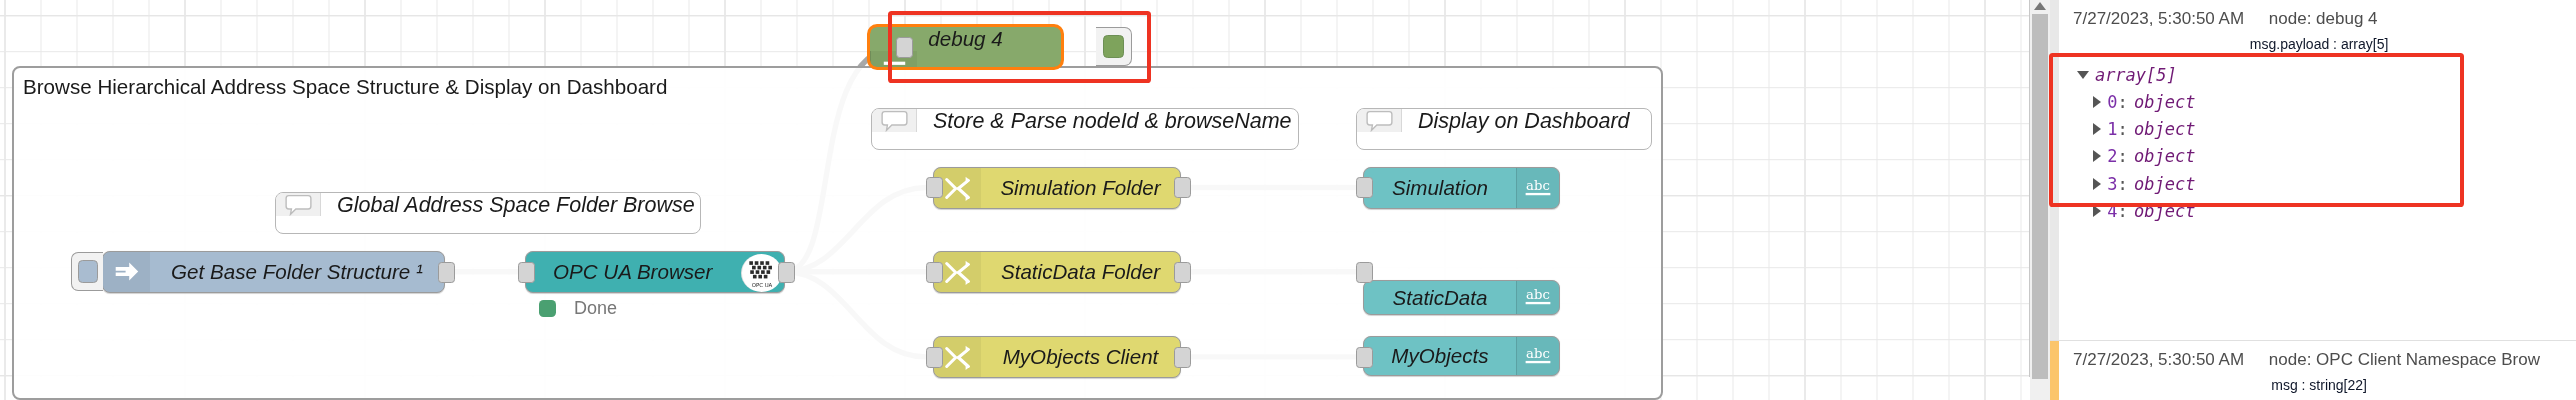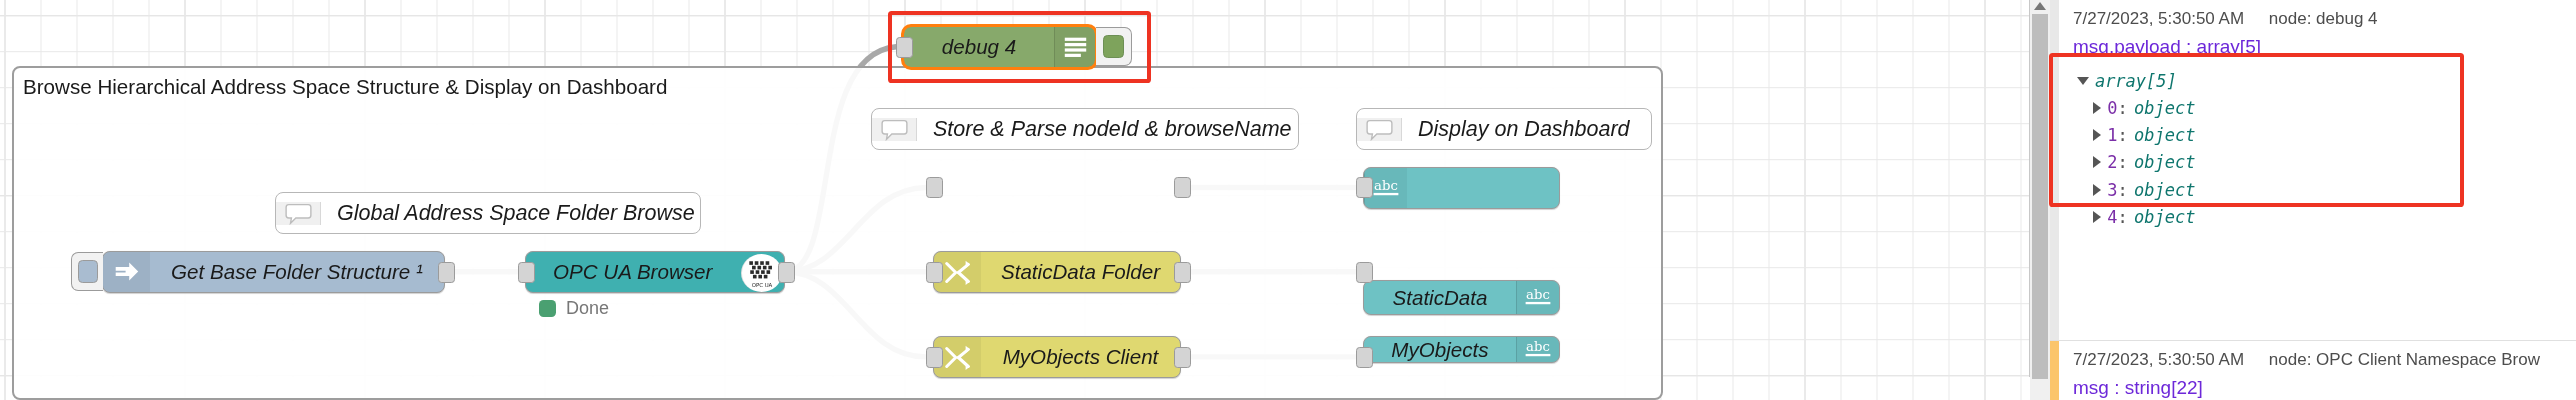--- a/index.html
+++ b/index.html
@@ -52,21 +52,21 @@
   }
 
   
   .port {
     position:absolute; width:17px; height:20.6px; border-radius:3.6px;
     background:#d4d4d4; border:1.8px solid #9b9b9b; z-index:6;
   }
 
   
   .node-status {
-    position:absolute; display:flex; align-items:center; gap:10px;
+    position:absolute; display:flex; align-items:center; gap:18px;
     font-size:18px; color:#777;
   }
   .status-dot { width:17px; height:17px; border-radius:4.5px; background:#4aa071; }
 
   
   .inject-btn {
     position:absolute; width:32px; height:39px;
     border:1.8px solid #9b9b9b; border-right:none; border-radius:7.2px 0 0 7.2px;
     background:#f2f2f2; display:flex; align-items:center; justify-content:center; z-index:4;
   }
@@ -80,21 +80,21 @@
     border:1.8px solid #9b9b9b; border-left:none; border-radius:0 7.2px 7.2px 0;
     background:#f2f2f2; display:flex; align-items:center; justify-content:center; z-index:4;
   }
   .debug-btn i {
     display:block; width:21.5px; height:23px; border:1.8px solid #6d8f55; border-radius:4.5px;
     background:#7ea35c;
   }
 
   
   .comment-node {
-    position:absolute; display:flex; align-items:center;
+    position:absolute; display:flex; align-items:flex-start;
     border:1.8px solid #b7b7b7; border-radius:8px; background:#ffffff;
     overflow:hidden;
   }
   .comment-node .c-icon {
     flex:0 0 45px; background:#f0f0f0; border-right:0.9px solid #d8d8d8;
     display:flex; align-items:center; justify-content:center;
   }
   .comment-node .c-label {
     flex:1 1 auto; display:flex; align-items:center; padding:0 16px;
     font-size:21.5px; font-style:italic; color:#1a1a1a; white-space:nowrap;
@@ -132,34 +132,34 @@
   .dbg-msg {
     position:relative; background:#fff; border-bottom:0.9px solid #e0e0e0;
     padding:9px 10.8px 10.8px 23px;
   }
   .dbg-msg .sidestripe {
     position:absolute; left:0; top:0; bottom:0; width:9px; background:#e8e8e8;
   }
   .dbg-msg.warn .sidestripe { background:#fbc56b; }
   .dbg-head { font-size:17px; color:#4d4d4d; white-space:nowrap; padding-bottom:7.2px; }
   .dbg-head .node-name { margin-left:20px; }
-  .dbg-topic { font-size:19px; color:#6d28d9; padding-bottom:9px; white-space:nowrap; }
+  .dbg-topic { font-size:14px; color:#0f172a; padding-bottom:9px; white-space:nowrap;text-align:center; }
   .dbg-tree { font-family:"DejaVu Sans Mono", monospace; font-size:17px; }
   .tree-row { display:flex; align-items:center; padding:3.6px 0; white-space:nowrap; }
   .tree-row.root { padding-left:3.6px; }
   .tree-row.child { padding-left:20px; }
   .caret-down {
     width:0;height:0;margin-right:6.3px;
     border-left:6.3px solid transparent;border-right:6.3px solid transparent;border-top:8px solid #555;
   }
   .caret-right {
     width:0;height:0;margin-right:6.3px;
     border-top:6.3px solid transparent;border-bottom:6.3px solid transparent;border-left:8px solid #555;
   }
-  .t-type { color:#0f766e; font-style:italic; }
+  .t-type { color:#701a75; font-style:italic; }
   .t-key  { color:#7b2fa8; }
   .t-colon{ color:#555; margin-right:6.3px; }
 </style>
 </head>
 <body>
 
 <div id="app">
 
   <div id="canvas">
 
@@ -253,38 +253,52 @@
         </svg>
       </span>
     </div>
     <div class="port" style="left:518px; top:262px;"></div>
     <div class="port" style="left:778px; top:262px;"></div>
     <div class="node-status" style="left:539px; top:298px;">
       <span class="status-dot"></span>
       <span>Done</span>
     </div>
 
-    <div class="node selected" style="left:903px; top:26px; width:193px; height:42px; background:#87a96b;">
+    <div class="node selected" style="left:869px; top:26px; width:193px; height:42px; background:#87a96b;flex-direction:column;">
       <span class="label-cell">debug 4</span>
       <span class="icon-cell right" style="flex:0 0 41px;">
         <svg width="27" height="25" viewBox="0 0 30 28">
           <g fill="#ffffff">
             <rect x="3" y="3" width="24" height="3.6"></rect>
             <rect x="3" y="9" width="24" height="3.6"></rect>
             <rect x="3" y="15" width="24" height="3.6"></rect>
             <rect x="3" y="21" width="18" height="3.6"></rect>
           </g>
         </svg>
       </span>
     </div>
     <div class="port" style="left:896px; top:37px;"></div>
     <div class="debug-btn" style="left:1096px; top:27px;">
         <i></i>
       </div>
 
+    <div class="node" style="left:933px; top:167px; width:248px; height:42px; background:#dfd870;">
+      <span class="icon-cell">
+        <svg width="27" height="27" viewBox="0 0 30 30">
+          <g fill="none" stroke="#ffffff" stroke-width="3.4" stroke-linecap="round">
+            <path d="M3 5 L13 15 L3 25"></path>
+            <path d="M27 6 L16 15"></path>
+            <path d="M16 15 L27 25"></path>
+          </g>
+          <path d="M24 2 L29 6 L24 10 Z" fill="#fff"></path>
+          <path d="M24 21 L29 25 L24 29 Z" fill="#fff"></path>
+        </svg>
+      </span>
+      <span class="label-cell">Simulation Folder</span>
+    </div>
     <div class="port" style="left:926px; top:177px;"></div>
     <div class="port" style="left:1174px; top:177px;"></div>
 
     <div class="node" style="left:933px; top:251px; width:248px; height:42px; background:#dfd870;">
       <span class="icon-cell">
         <svg width="27" height="27" viewBox="0 0 30 30">
           <g fill="none" stroke="#ffffff" stroke-width="3.4" stroke-linecap="round">
             <path d="M3 5 L13 15 L3 25"></path>
               <path d="M27 6 L16 15"></path>
               <path d="M16 15 L27 25"></path>
@@ -309,41 +323,42 @@
           <path d="M24 2 L29 6 L24 10 Z" fill="#fff"></path>
           <path d="M24 21 L29 25 L24 29 Z" fill="#fff"></path>
         </svg>
       </span>
       <span class="label-cell">MyObjects Client</span>
     </div>
     <div class="port" style="left:926px; top:347px;"></div>
     <div class="port" style="left:1174px; top:347px;"></div>
 
     <div class="node" style="left:1363px; top:167px; width:197px; height:42px; background:#6ec2c4;">
+      <span class="label-cell">Simulation</span>
       <span class="icon-cell right" style="flex:0 0 43px;">
         <svg width="32" height="23" viewBox="0 0 36 26">
           <text x="18" y="15" font-size="15" text-anchor="middle" fill="#ffffff" font-family="DejaVu Serif, serif">abc</text>
           <rect x="4" y="18" width="28" height="2.6" fill="#ffffff"></rect>
         </svg>
       </span>
     </div>
     <div class="port" style="left:1356px; top:177px;"></div>
 
     <div class="node" style="left:1363px; top:251px; width:197px; height:35px; background:#6ec2c4;margin-top:29px;">
       <span class="label-cell">StaticData</span>
       <span class="icon-cell right" style="flex:0 0 43px;">
         <svg width="32" height="23" viewBox="0 0 36 26">
           <text x="18" y="15" font-size="15" text-anchor="middle" fill="#ffffff" font-family="DejaVu Serif, serif">abc</text>
           <rect x="4" y="18" width="28" height="2.6" fill="#ffffff"></rect>
         </svg>
       </span>
     </div>
     <div class="port" style="left:1356px; top:262px;"></div>
 
-    <div class="node" style="left:1363px; top:336px; width:197px; height:27px; background:#6ec2c4;">
+    <div class="node" style="left:1363px; top:336px; width:197px; height:40px; background:#6ec2c4;">
       <span class="label-cell">MyObjects</span>
       <span class="icon-cell right" style="flex:0 0 43px;">
         <svg width="32" height="23" viewBox="0 0 36 26">
           <text x="18" y="15" font-size="15" text-anchor="middle" fill="#ffffff" font-family="DejaVu Serif, serif">abc</text>
           <rect x="4" y="18" width="28" height="2.6" fill="#ffffff"></rect>
         </svg>
       </span>
     </div>
     <div class="port" style="left:1356px; top:347px;"></div>
 

